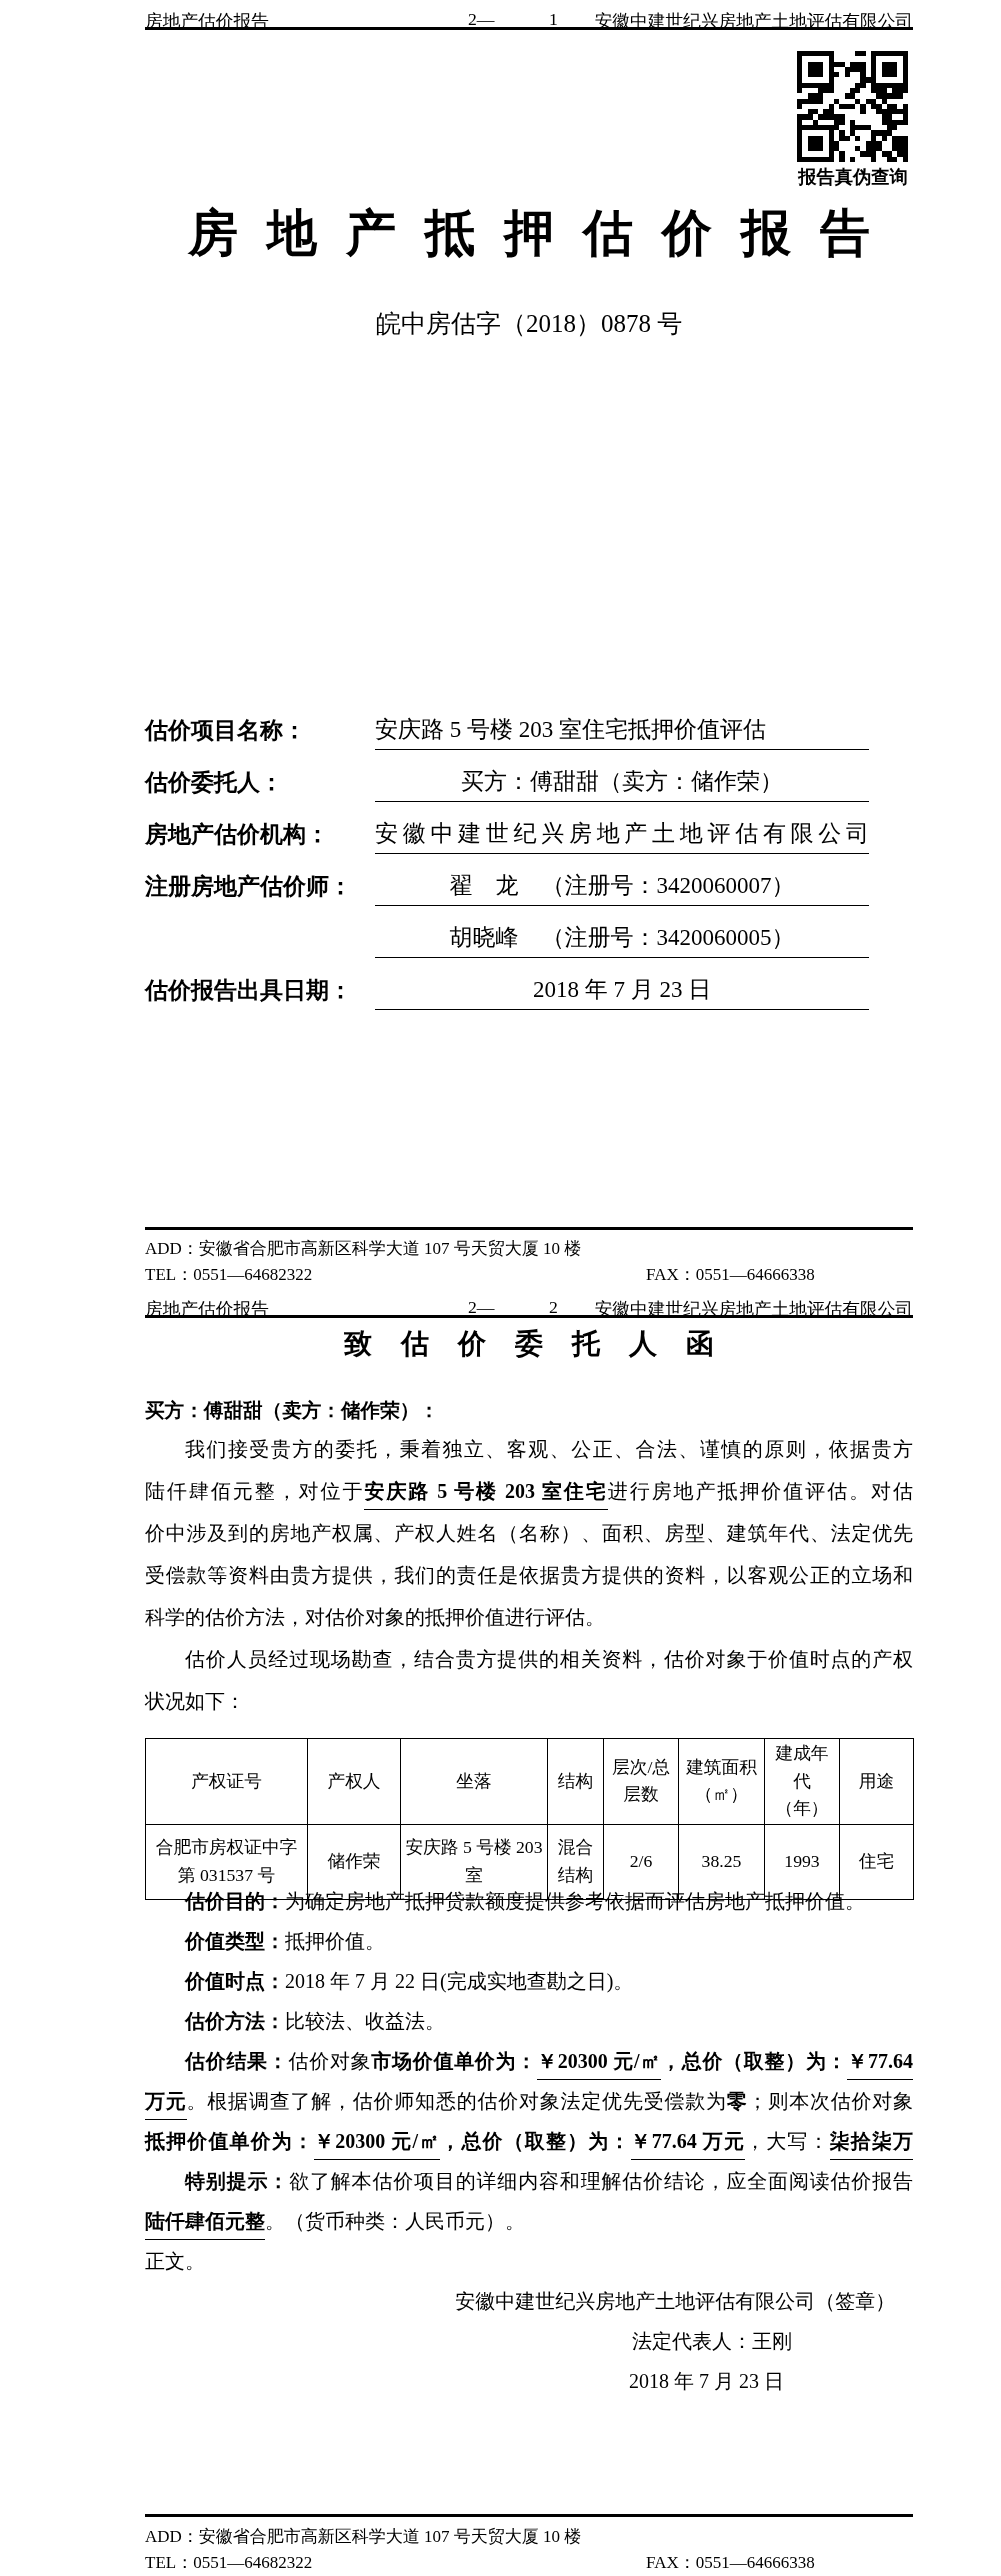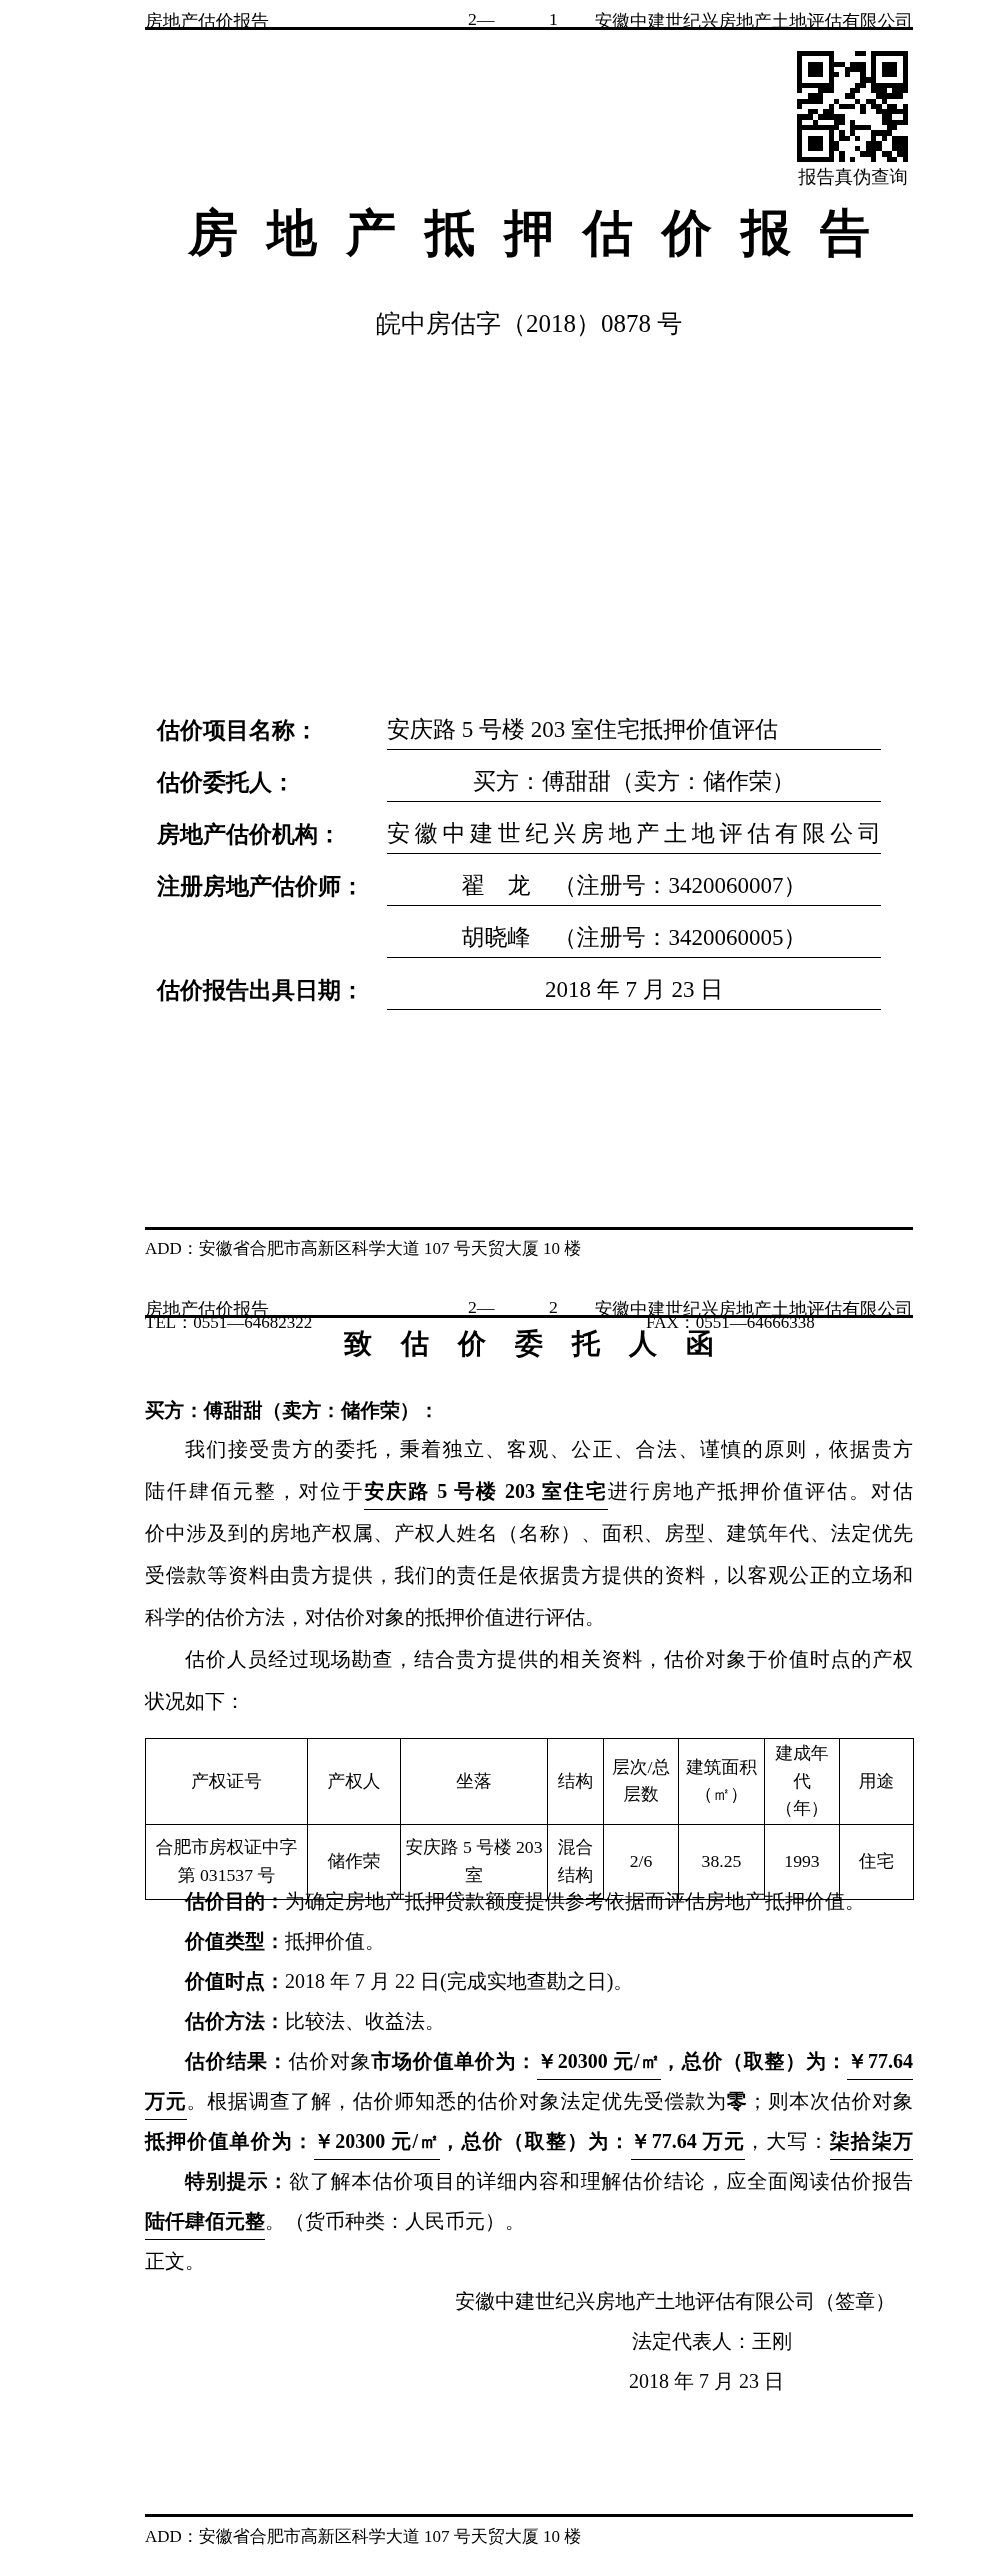--- a/index.html
+++ b/index.html
@@ -9,36 +9,36 @@
 
   
   .hrow { position:absolute; left:145px; width:768px; height:21.5px; font-size:17.7px; }
   .hrow .h-doc { position:absolute; left:0; top:0; }
   .hrow .h-pt  { position:absolute; left:323px; top:0; }
   .hrow .h-pn  { position:absolute; left:404px; top:0; }
   .hrow .h-co  { position:absolute; right:0; top:0; }
   .rule { position:absolute; left:145px; width:768px; height:3.2px; background:#000; }
 
   .ftr-add { position:absolute; left:145px; width:768px; font-size:17px; }
-  .ftr-tel { position:absolute; left:145px; width:768px; font-size:17px;margin-top:48px; }
+  .ftr-tel { position:absolute; left:145px; width:768px; font-size:17px; }
   .ftr-tel .fax { position:absolute; left:501px; top:0;text-align:right; }
 
   
   #qr { position:absolute; left:797px; top:51px; width:111px; height:111px;
         display:grid; grid-template-columns:repeat(21,1fr); grid-auto-rows:1fr; }
   #qr .qm { background:#000; }
   #qr-caption { position:absolute; left:790px; top:164px; width:126px;
-        text-align:center; font-weight:normal; font-size:18.3px; }
+        text-align:center; font-weight:bold; font-size:18.3px; }
 
   #title1 { position:absolute; left:145px; top:200px; width:768px; text-align:center;
         font-size:50px; font-weight:bold; letter-spacing:29px; text-indent:29px; white-space:nowrap; }
   #report-no { position:absolute; left:145px; top:307px; width:768px; text-align:center; font-size:25px; }
 
   #fields { position:absolute; left:145px; top:698px; width:768px; }
-  .f-row { display:flex; align-items:flex-end; height:52px;margin-left:12px; }
+  .f-row { display:flex; align-items:flex-end; height:52px; }
   .f-label { width:230px; font-weight:bold; font-size:23px; padding-bottom:3.8px;
         text-align:justify; text-align-last:justify; -moz-text-align-last:justify; white-space:nowrap;
         text-justify:inter-ideograph; }
   .f-label:after { content:""; display:inline-block; width:100%; }
   .f-value { width:494px; border-bottom:1.9px solid #000; font-size:23px; padding-bottom:3.8px; white-space:nowrap; }
   .v-center { text-align:center; }
   .v-spread { text-align:justify; text-align-last:justify; -moz-text-align-last:justify; }
 
   
   #title2 { position:absolute; left:145px; top:1325px; width:768px; text-align:center;

